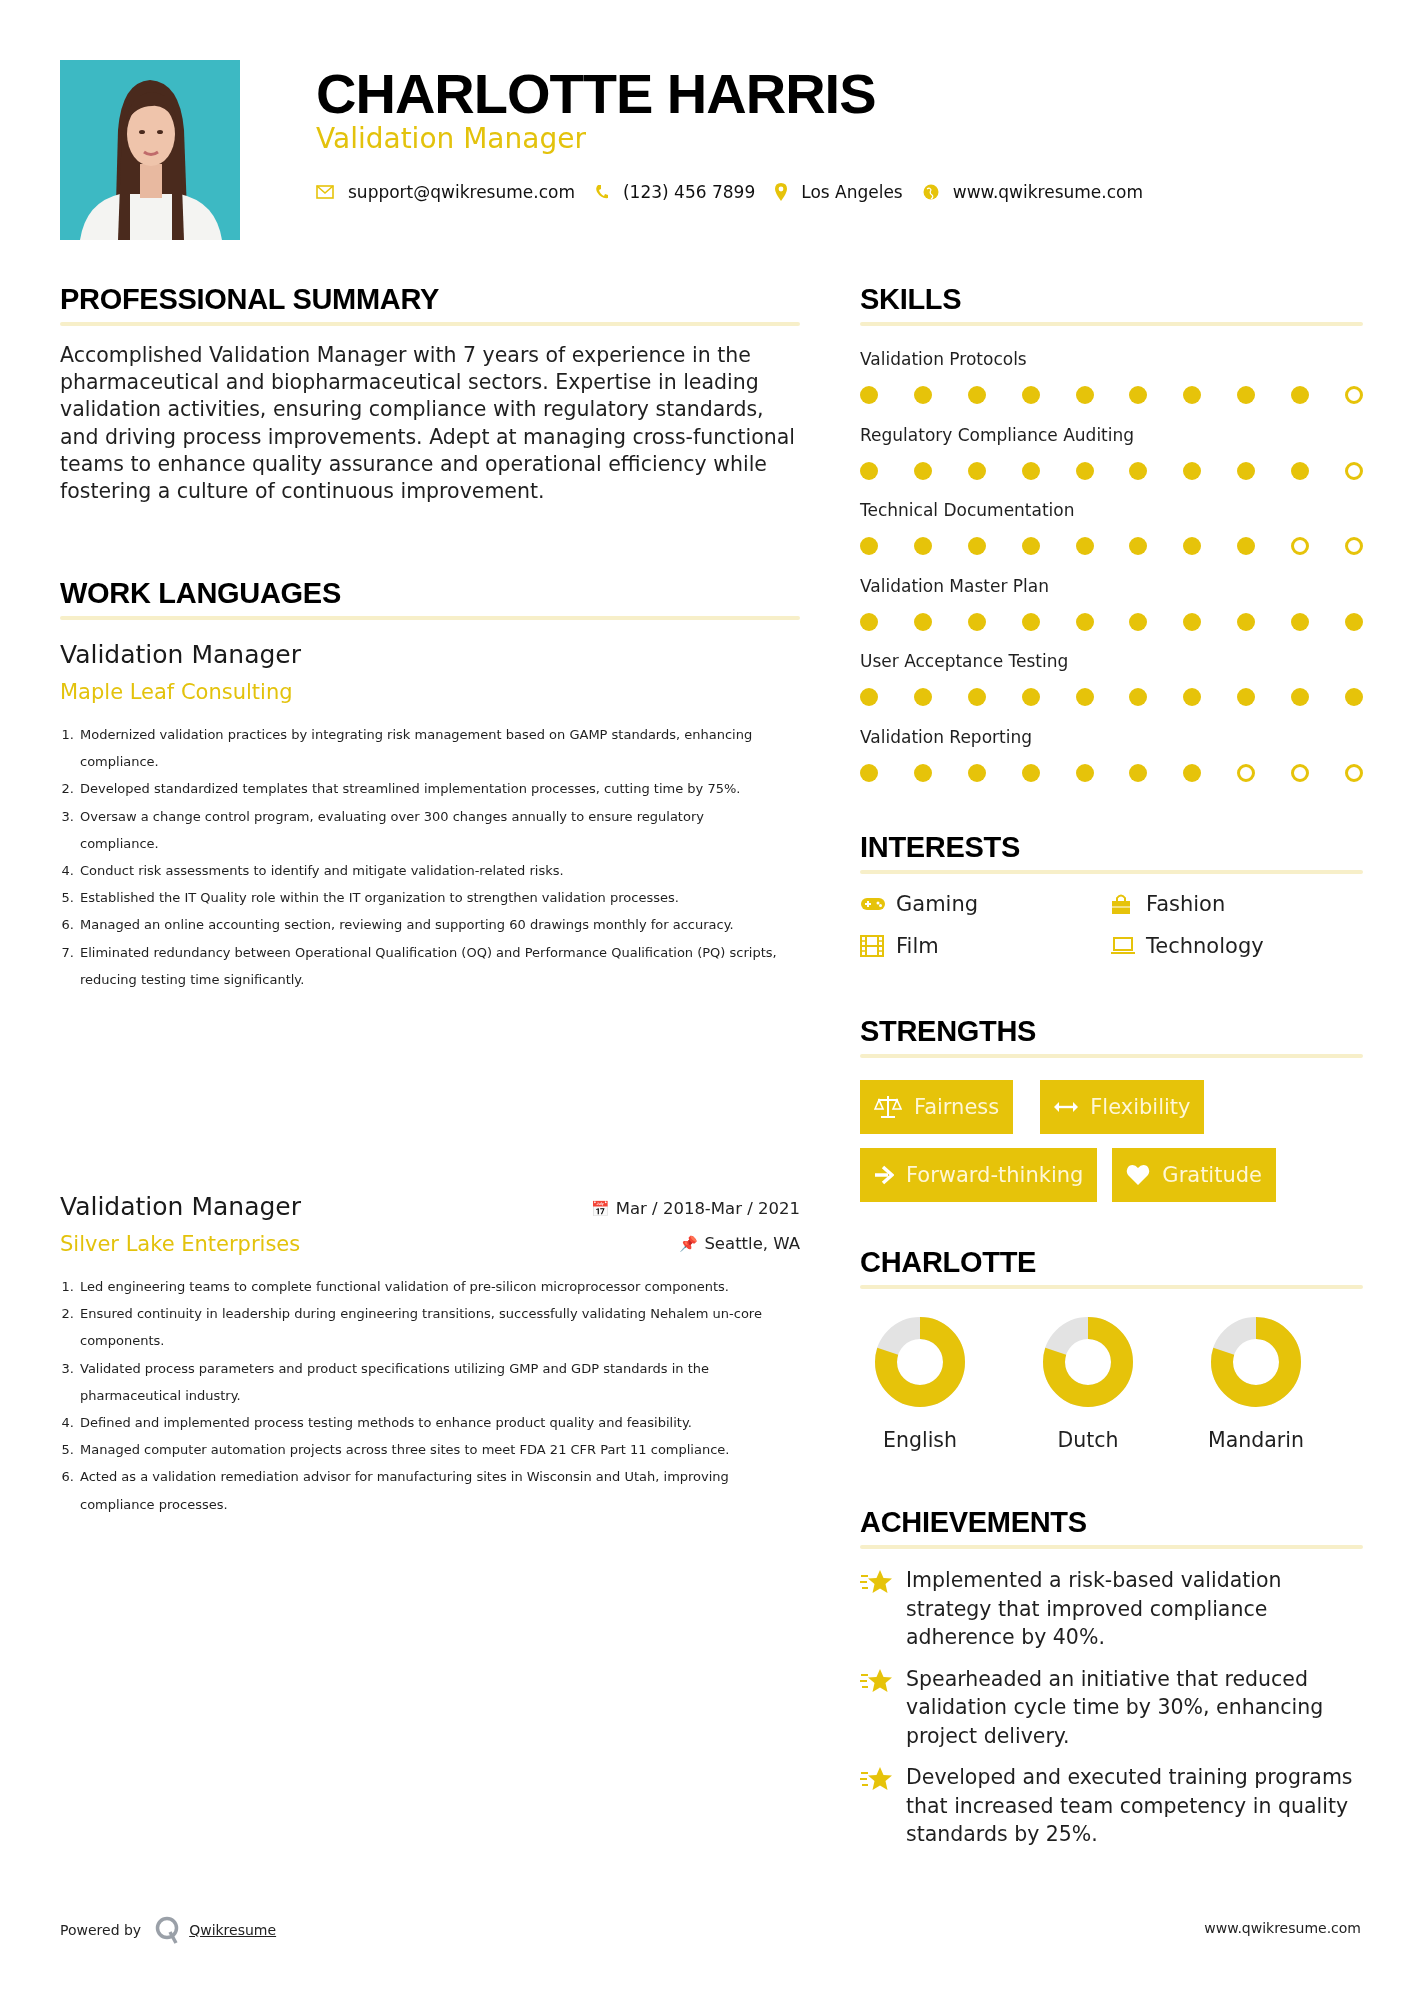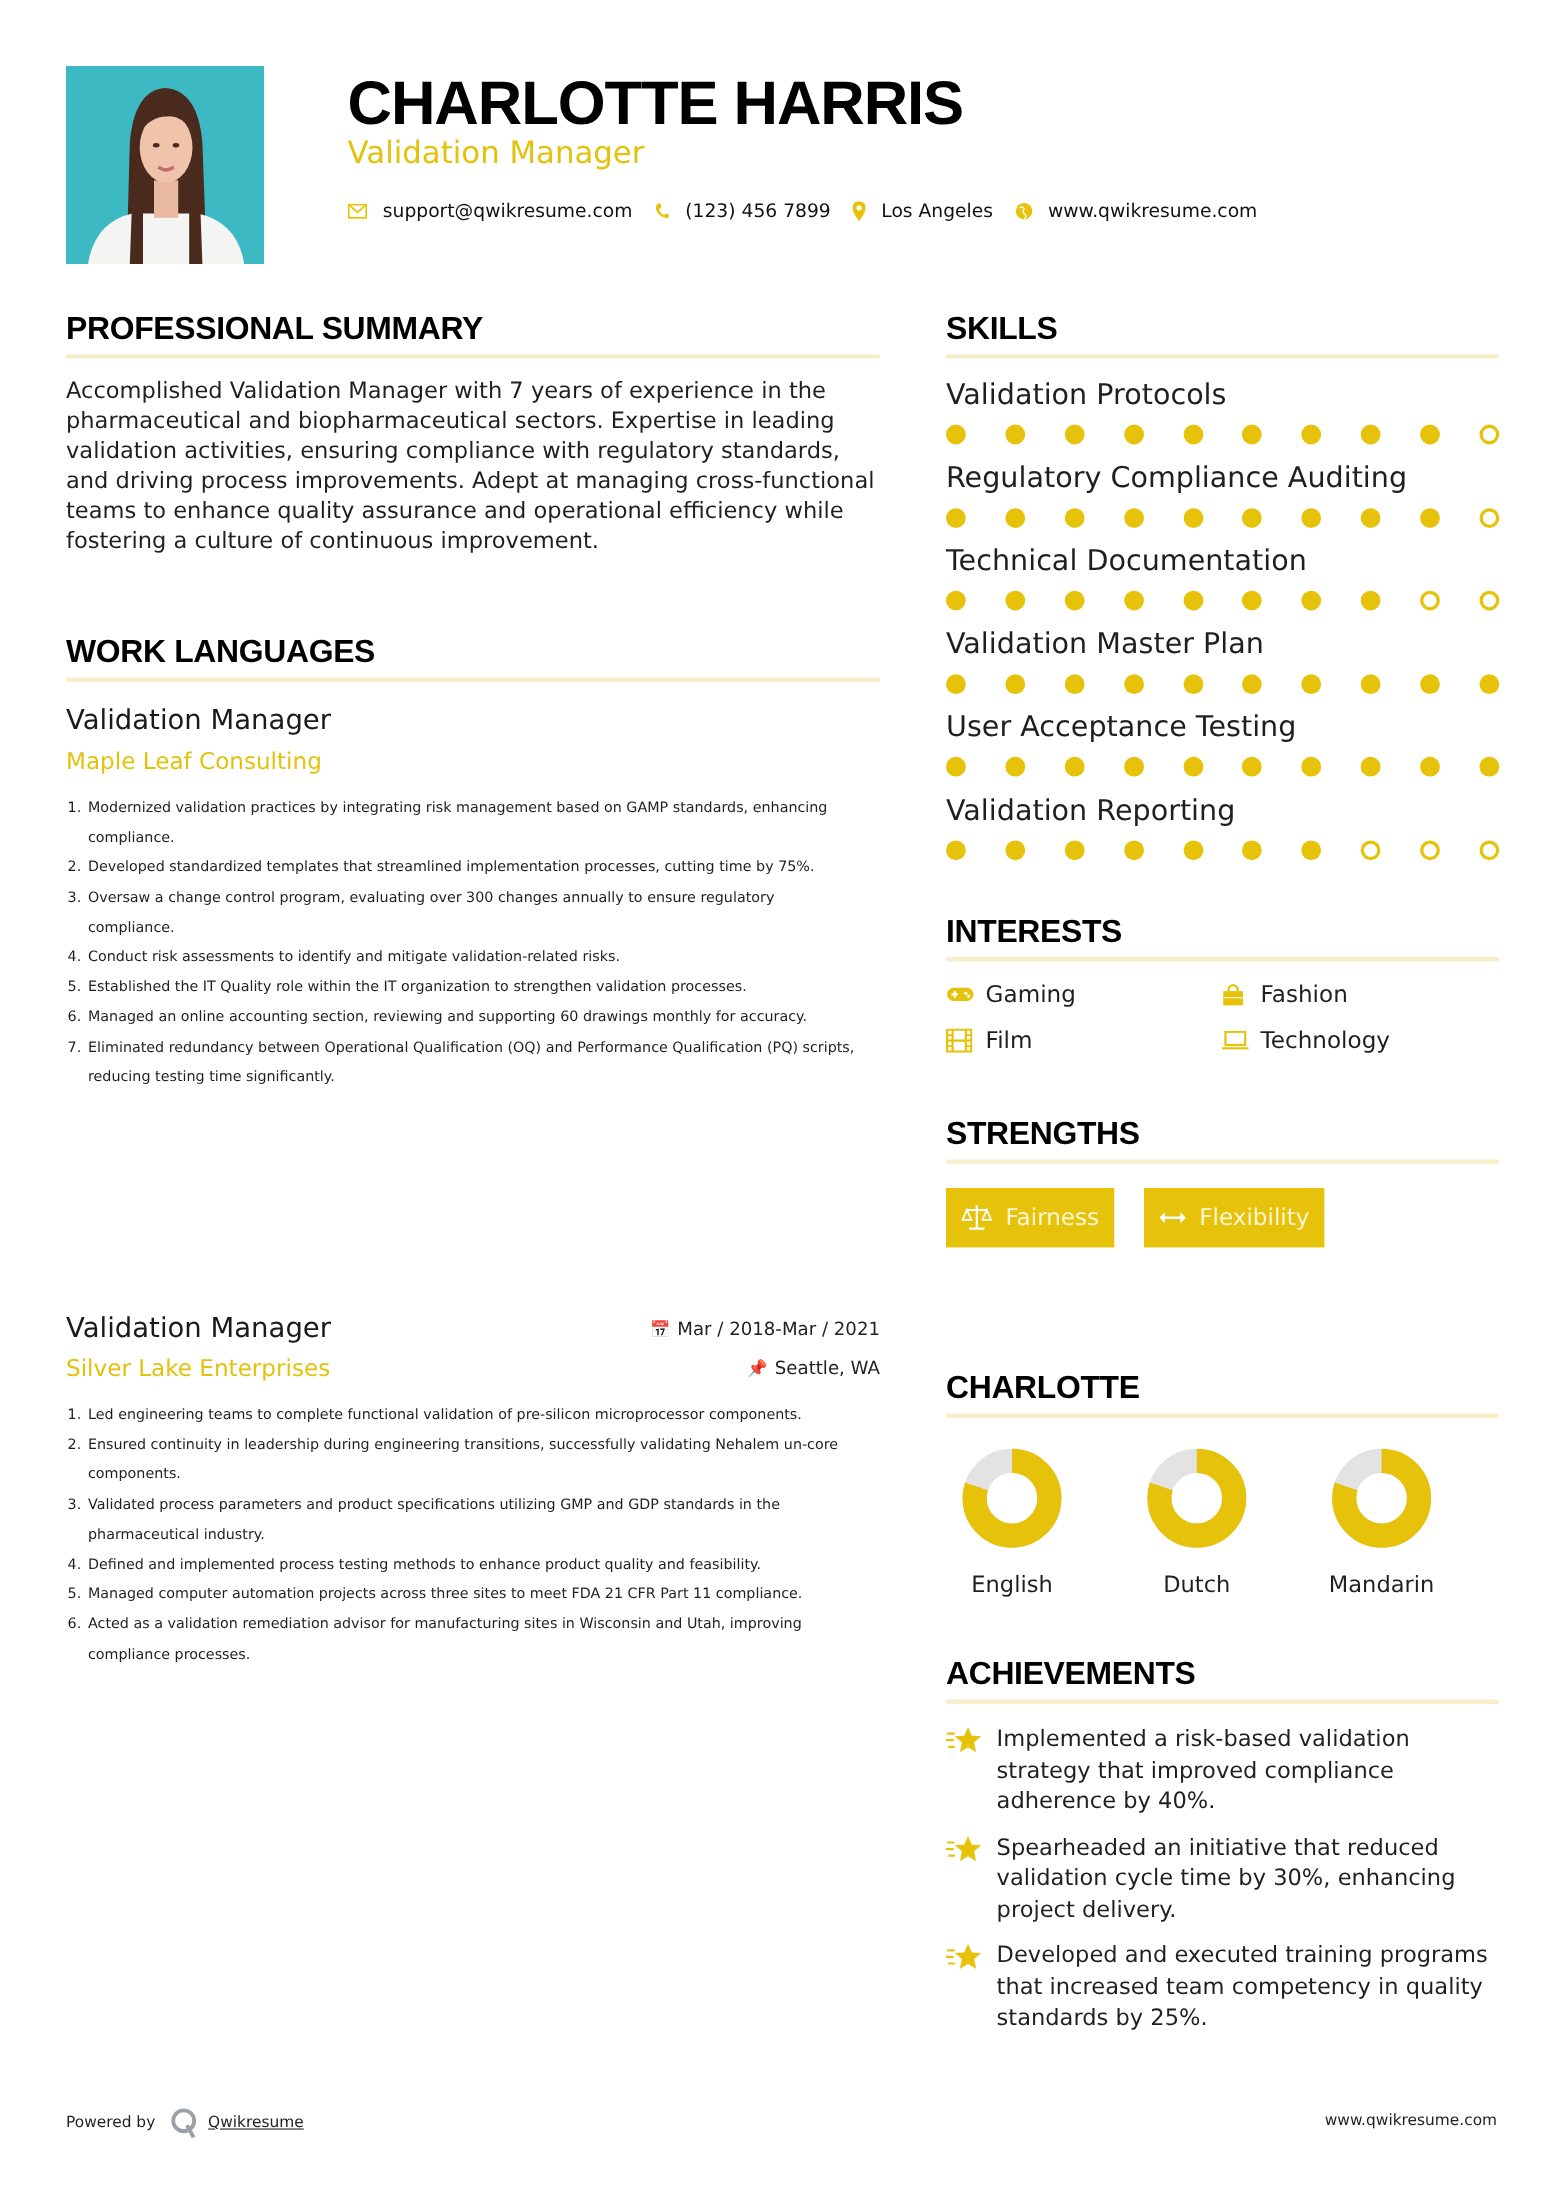--- a/index.html
+++ b/index.html
@@ -23,21 +23,21 @@
   
   .summary { left: 60px; top: 342px; width: 740px; font-size: 20.5px; line-height: 27.2px; color: #1f1f1f; }
   .job-title { font-size: 25px; color: #1a1a1a; line-height: 30px; }
   .job-company { font-size: 21px; color: #e3c20c; line-height: 26px; }
   .job-meta { font-size: 16.5px; color: #222; text-align: right; line-height: 22px; }
   .job-meta .mi { color: #333; margin-right: 6px; font-size: 15px; }
   ol.bul { font-size: 13px; line-height: 27.2px; color: #1f1f1f; padding-left: 20px; width: 740px; }
   ol.bul li { padding-left: 2px; }
 
   
-  .skill-name { font-size: 26px; color: #1f1f1f; line-height: 26px; }
+  .skill-name { font-size: 17px; color: #1f1f1f; line-height: 26px; }
   .dots { display: flex; justify-content: space-between; width: 503px; }
   .dot { width: 18px; height: 18px; border-radius: 50%; background: #e6c30a; }
   .dot.empty { background: #fff; border: 3px solid #e6c30a; }
 
   
   .interest { display: flex; align-items: center; font-size: 21px; color: #1f1f1f; }
   .interest .ii { color: #e6c30a; width: 36px; display: inline-flex; align-items: center; }
 
   
   .chip { background: #e6c30a; color: #fff7d6; font-size: 21px; height: 54px; display: inline-flex; align-items: center; padding: 0 14px; }
@@ -324,20 +324,39 @@
       <span class="chi">
           <svg width="24" height="12" viewBox="0 0 24 12">
             <line x1="3" y1="6" x2="21" y2="6" stroke="#fff" stroke-width="2.4"></line>
             <path d="M0 6 L5 1 L5 11 Z" fill="#fff"></path>
             <path d="M24 6 L19 1 L19 11 Z" fill="#fff"></path>
           </svg>
         </span>
       <span>Flexibility</span>
     </div>
   </div>
+  <div style="display:flex; gap:15px; margin-top:14px;">
+    <div class="chip">
+      <span class="chi">
+          <svg width="20" height="20" viewBox="0 0 20 20">
+            <line x1="1" y1="10" x2="14" y2="10" stroke="#fff" stroke-width="3.5"></line>
+            <path d="M9 2 L18 10 L9 18" fill="none" stroke="#fff" stroke-width="3.5"></path>
+          </svg>
+        </span>
+      <span>Forward-thinking</span>
+    </div>
+    <div class="chip">
+      <span class="chi">
+          <svg width="24" height="22" viewBox="0 0 24 22">
+            <path d="M12 21 L2 11 Q-1 6 3 2 Q8 -1 12 4 Q16 -1 21 2 Q25 6 22 11 Z" fill="#fff"></path>
+          </svg>
+        </span>
+      <span>Gratitude</span>
+    </div>
+  </div>
 </div>
 
 <div class="abs sec-h" style="left:860px; top:1245px;">CHARLOTTE</div>
 <div class="abs sec-line" style="left:860px; top:1285px; width:503px;"></div>
 
 <div class="abs" style="left:865px; top:1314px; display:flex; gap:58px;" id="languages-list">
     <div class="lang">
       <svg width="96" height="96" viewBox="0 0 96 96" style="display:block;margin:0 auto;">
         <circle cx="48" cy="48" r="34" fill="none" stroke="#e3e3e3" stroke-width="22"></circle>
         <circle cx="48" cy="48" r="34" fill="none" stroke="#e6c30a" stroke-width="22" stroke-dasharray="170.90264035528475 42.7256600888212" transform="rotate(-90 48 48)"></circle>

